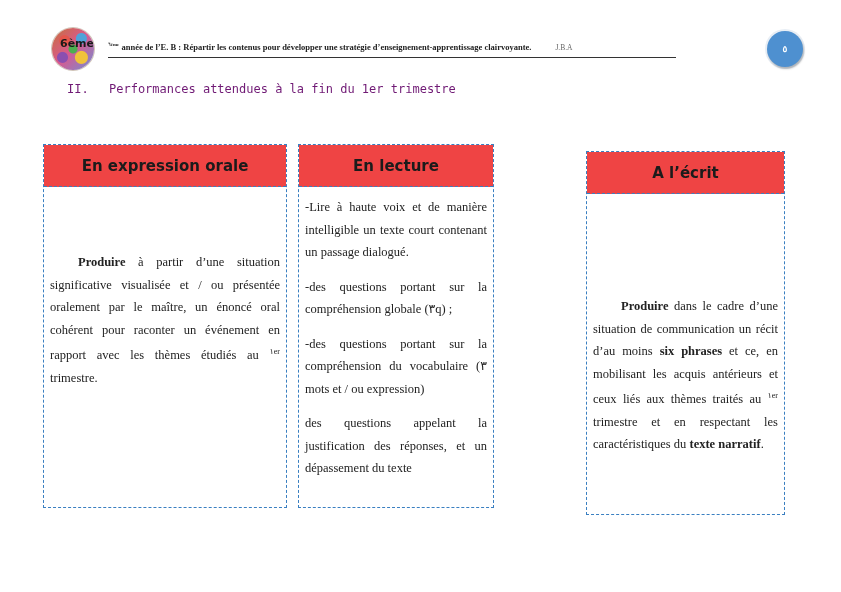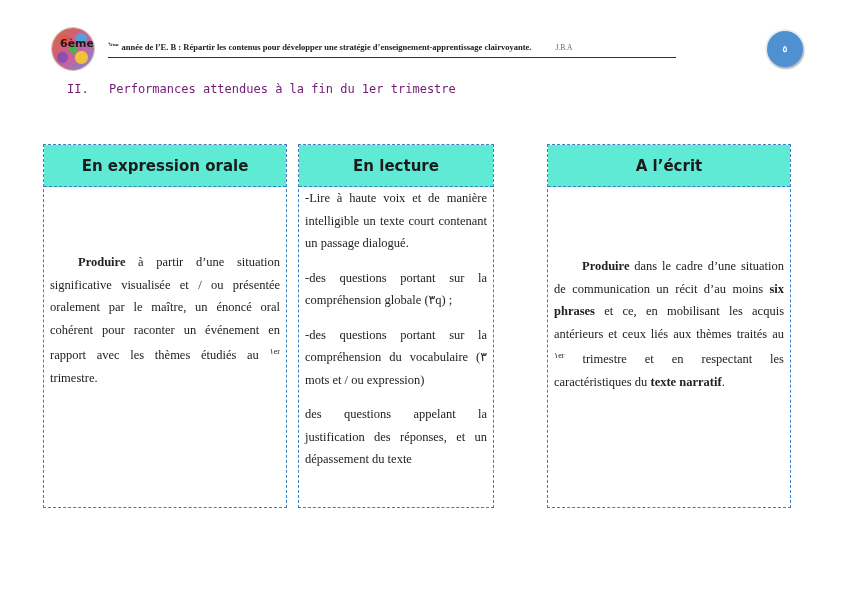--- a/index.html
+++ b/index.html
@@ -17,31 +17,31 @@
   .header-text { position: absolute; left: 108px; top: 41px; font-size: 8.5px; font-weight: bold; color: #222; white-space: nowrap; }
   .header-text sup { font-size: 5px; }
   .header-author { font-weight: normal; color: #666; margin-left: 24px; font-size: 7.5px; }
   .header-rule { position: absolute; left: 108px; top: 57px; width: 568px; height: 1px; background: #333; }
   .page-badge { position: absolute; left: 767px; top: 31px; width: 36px; height: 36px; border-radius: 50%; background: #4e90d0;
     box-shadow: 1px 2px 2px rgba(0,0,0,0.25), 0 0 0 2px #e8eef5; color: #fff; font-size: 9px; font-weight: bold;
     display: flex; align-items: center; justify-content: center; }
   .section-title { position: absolute; left: 67px; top: 82px; font-family: "DejaVu Sans Mono", monospace; font-size: 12px; color: #701a75; white-space: nowrap; }
   .section-num { display: inline-block; width: 42px; }
   .col { position: absolute; top: 144px; height: 364px; border: 1px dashed #3a7fc1; box-sizing: border-box; }
-  .col-head { height: 42px; background: #5eead4; border-bottom: 1px dashed #3a7fc1; display: flex; align-items: center; justify-content: center;
+  .col-head { height: 42px; background: #ef4444; border-bottom: 1px dashed #3a7fc1; display: flex; align-items: center; justify-content: center;
     font-family: "DejaVu Sans", sans-serif; font-weight: bold; font-size: 15px; color: #1b1b1b; box-sizing: border-box; }
   .col-body { padding: 0 6px; font-size: 12.5px; line-height: 22.5px; text-align: justify; }
   .col-body p { margin: 0; }
   .col1 { left: 43px; width: 244px; }
   .col2 { left: 298px; width: 196px; }
-  .col3 { left: 547px; width: 244px; }
+  .col3 { left: 586px; width: 199px; margin-top: 7px; }
   .col1 .col-body { padding-top: 64px; }
-  .col2 .col-body { }
+  .col2 .col-body { padding-top: 9px; }
   .col2 .col-body p { margin-bottom: 12px; }
-  .col3 .col-body { padding-top: 68px; }
+  .col3 .col-body { padding-top: 101px; }
   .indent { text-indent: 28px; }
   sup.ar { font-size: 8px; }
 </style>
 </head>
 <body>
 
 <div class="logo">
   <span class="logo-text">6ème</span>
 </div>
 <div class="header-text"><sup>٦ème</sup><span> année de l’E. B : Répartir les contenus pour développer une stratégie d’enseignement-apprentissage clairvoyante.</span><span class="header-author">J.B.A</span></div>

